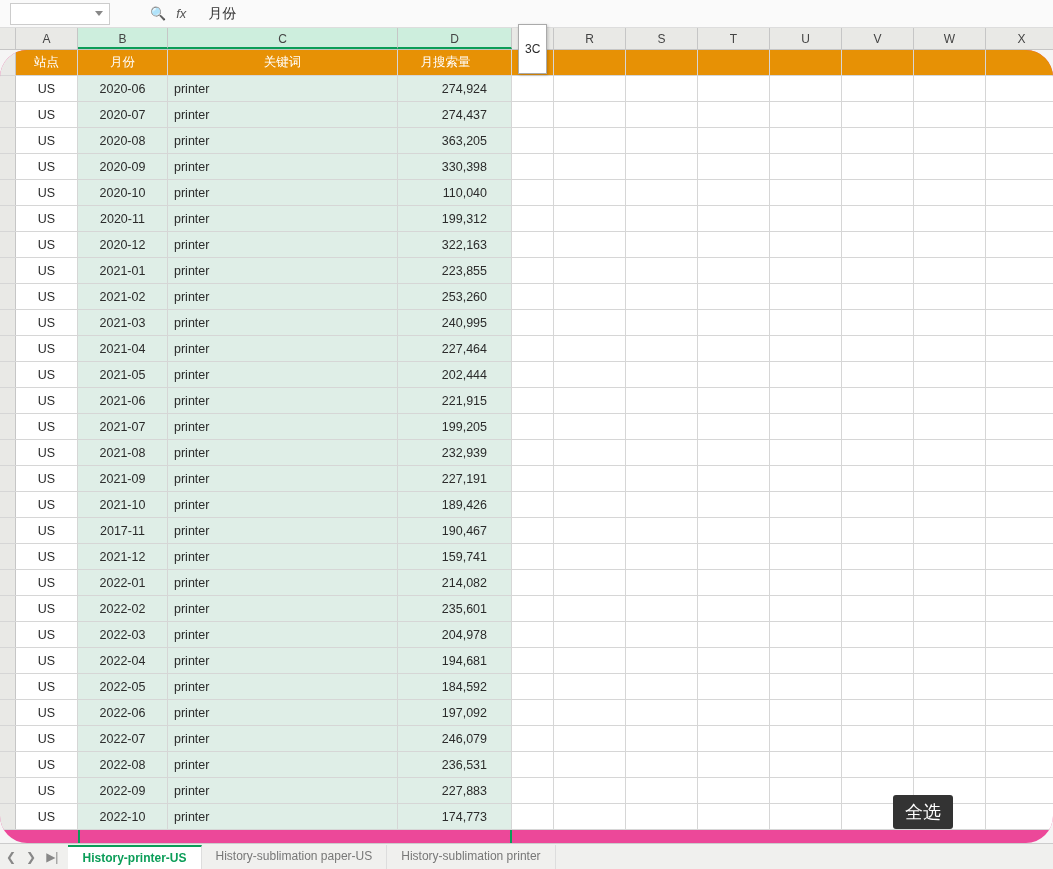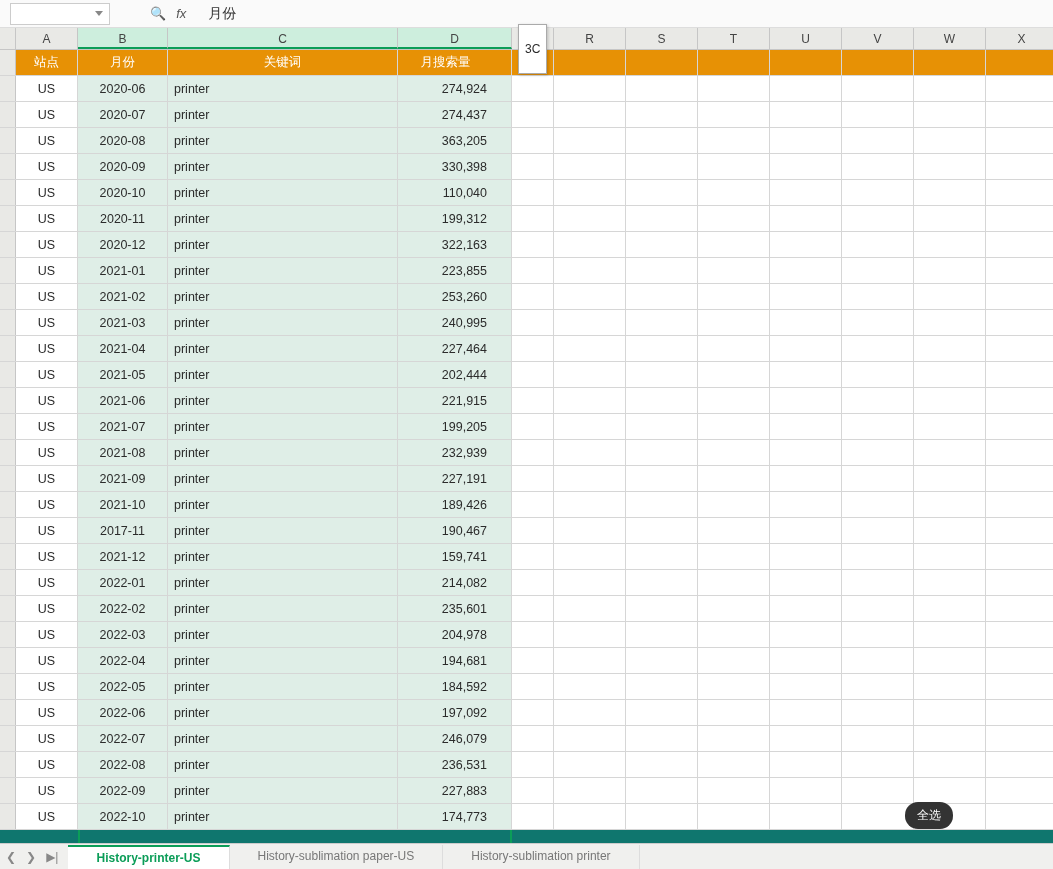--- a/index.html
+++ b/index.html
@@ -87,21 +87,22 @@
 .w-C { width:230px; }
 .w-D { width:114px; }
 .w-Q { width:42px; }
 .w-std { width:72px; }
 
 
 .grid-body {
   position: relative;
   height: calc(869px - 28px - 22px - 26px);
   overflow: hidden;
-  background: #0f766e;
+  background: #ec4899;
+  border-radius: 27px;
 }
 .row {
   display: flex;
   height: 26px;
   border-bottom: 1px solid #d6d6d6;
   position: relative;
 }
 .cell {
   border-right: 1px solid #d6d6d6;
   padding: 0 6px;
@@ -161,22 +162,22 @@
 }
 
 
 .select-all-pill {
   position: absolute;
   right: 100px;
   bottom: 40px;
   background: #333;
   color: #fff;
   padding: 5px 12px;
-  border-radius: 13px;
-  font-size: 12px;
+  border-radius: 3px;
+  font-size: 18px;
   z-index: 60;
 }
 
 
 .tabbar {
   position: absolute;
   bottom: 0;
   left: 0;
   right: 0;
   height: 26px;
@@ -188,21 +189,21 @@
   font-size: 12px;
 }
 .tab-nav {
   display: flex;
   gap: 10px;
   color: #888;
   padding-right: 10px;
 }
 .tab-nav span { cursor:pointer; }
 .sheet-tab {
-  padding: 4px 28px;
+  padding: 4px 14px;
   color: #777;
   border-right: 1px solid #ddd;
   white-space: nowrap;
   cursor:pointer;
 }
 .sheet-tab.active {
   color: #0b9d58;
   background: #fff;
   border-top: 2px solid #0b9d58;
   font-weight: 600;

